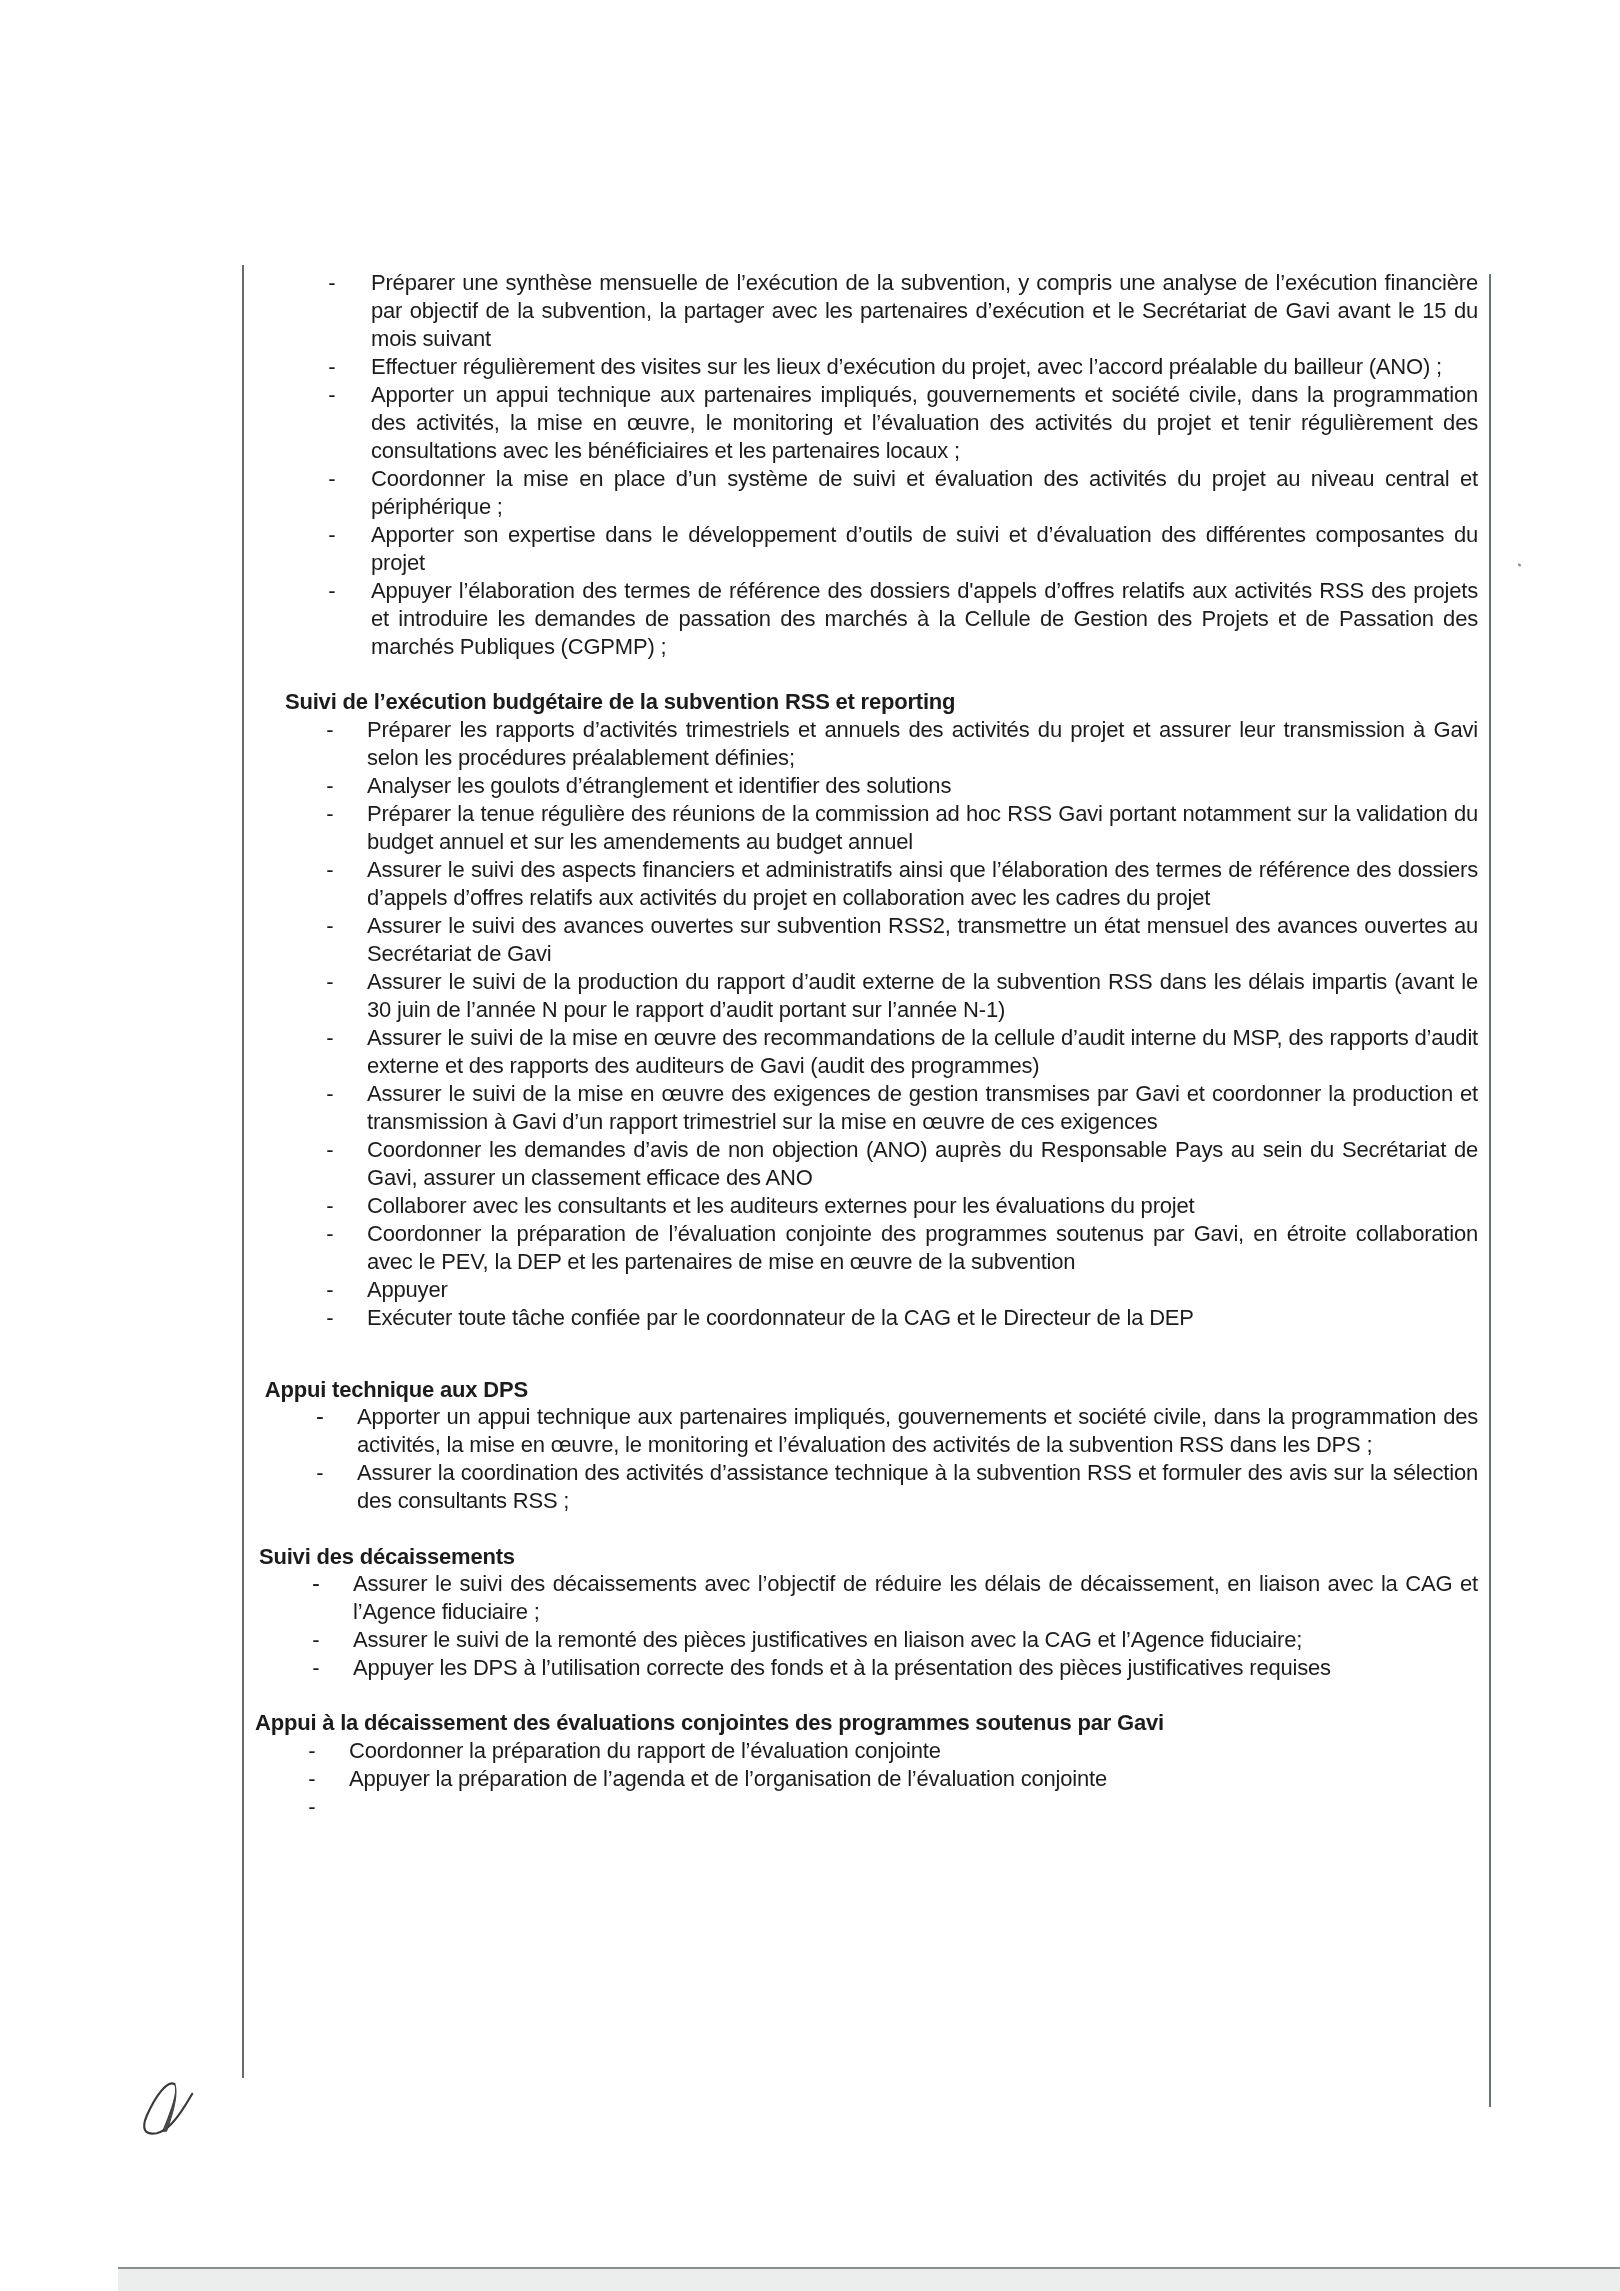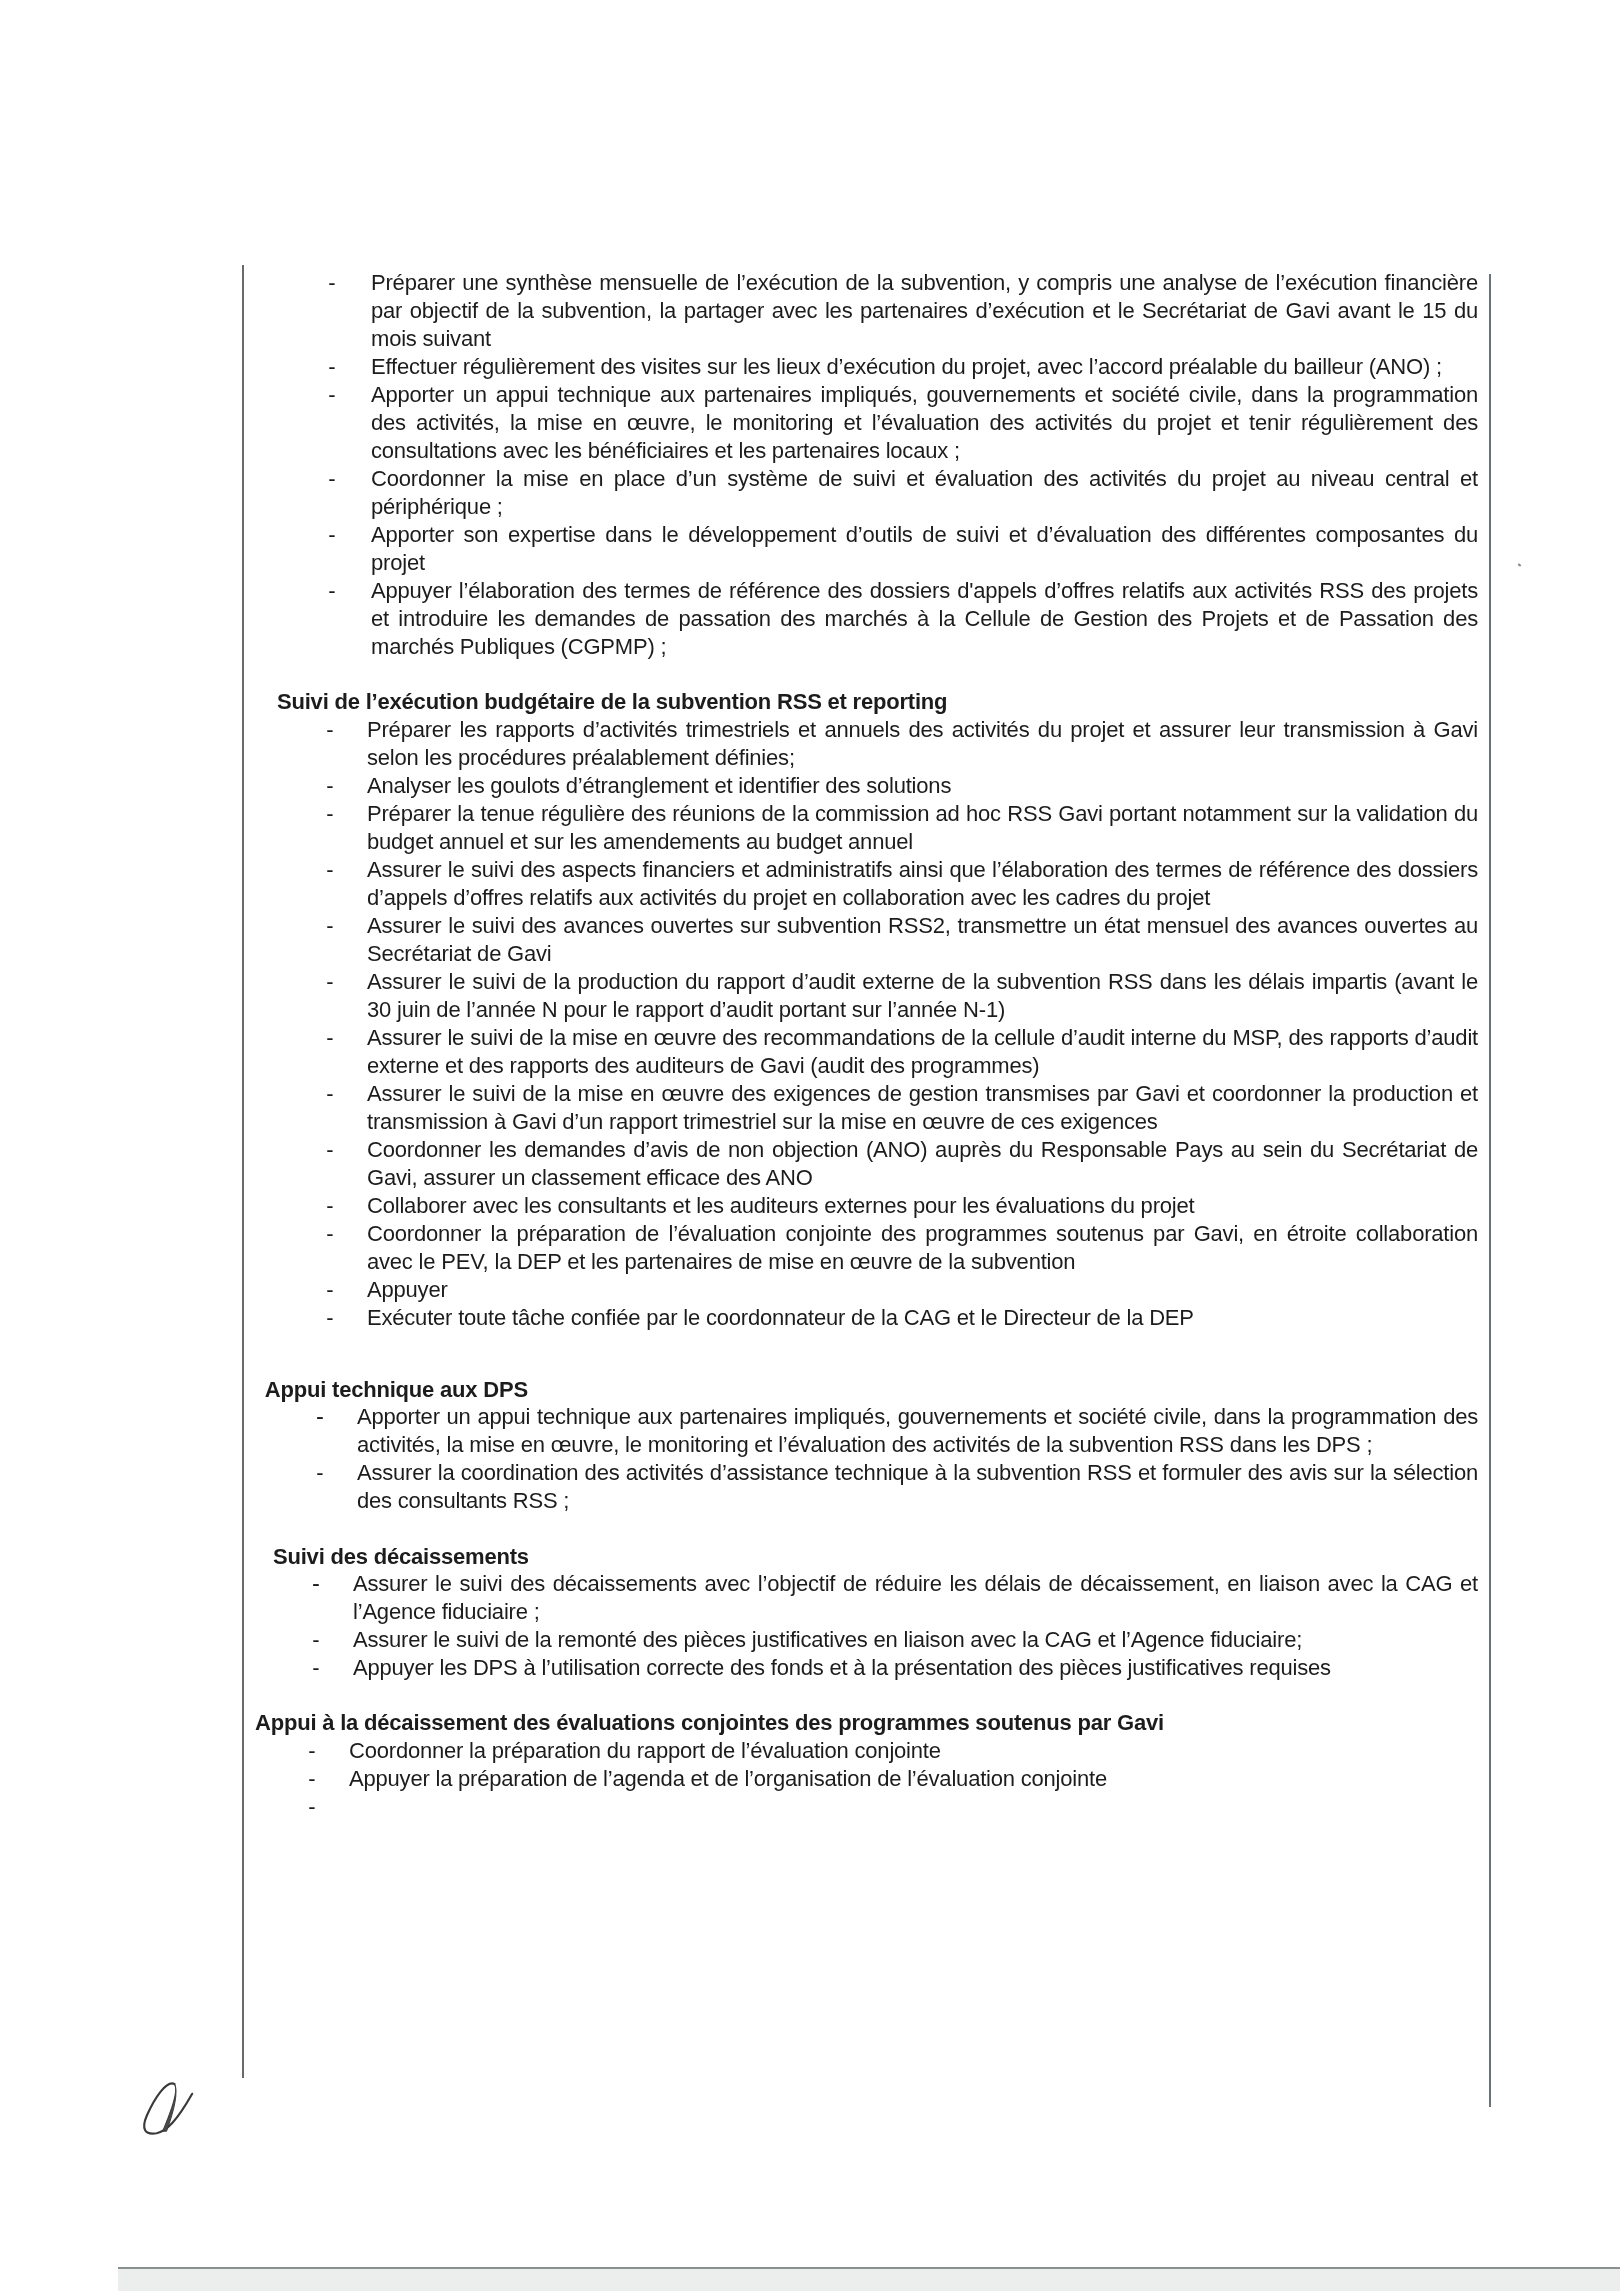--- a/index.html
+++ b/index.html
@@ -66,27 +66,27 @@
     position: absolute;
     top: 0;
     width: 11.8px;
     text-align: center;
   }
   .sec-0 ul.items { margin-left: 118px; }
   .sec-0 li.item .bullet { left: -45px; }
 
   .sec-1 ul.items { margin-left: 114px; }
   .sec-1 li.item .bullet { left: -43px; }
-  .sec-1 .section-title { margin-left: 24px; }
+  .sec-1 .section-title { margin-left: 32px; }
 
   .sec-2 .section-title { margin-left: 11.8px; margin-top: 44px; }
   .sec-2 ul.items { margin-left: 104px; }
   .sec-2 li.item .bullet { left: -43px; }
 
-  .sec-3 .section-title { margin-left: 20px; }
+  .sec-3 .section-title { margin-left: 6px; }
   .sec-3 ul.items { margin-left: 100px; }
   .sec-3 li.item .bullet { left: -43px; }
 
   .sec-4 .section-title { margin-left: 2px; }
   .sec-4 ul.items { margin-left: 96px; }
   .sec-4 li.item .bullet { left: -43px; }
 
   .initials {
     position: absolute;
     left: 137px;

